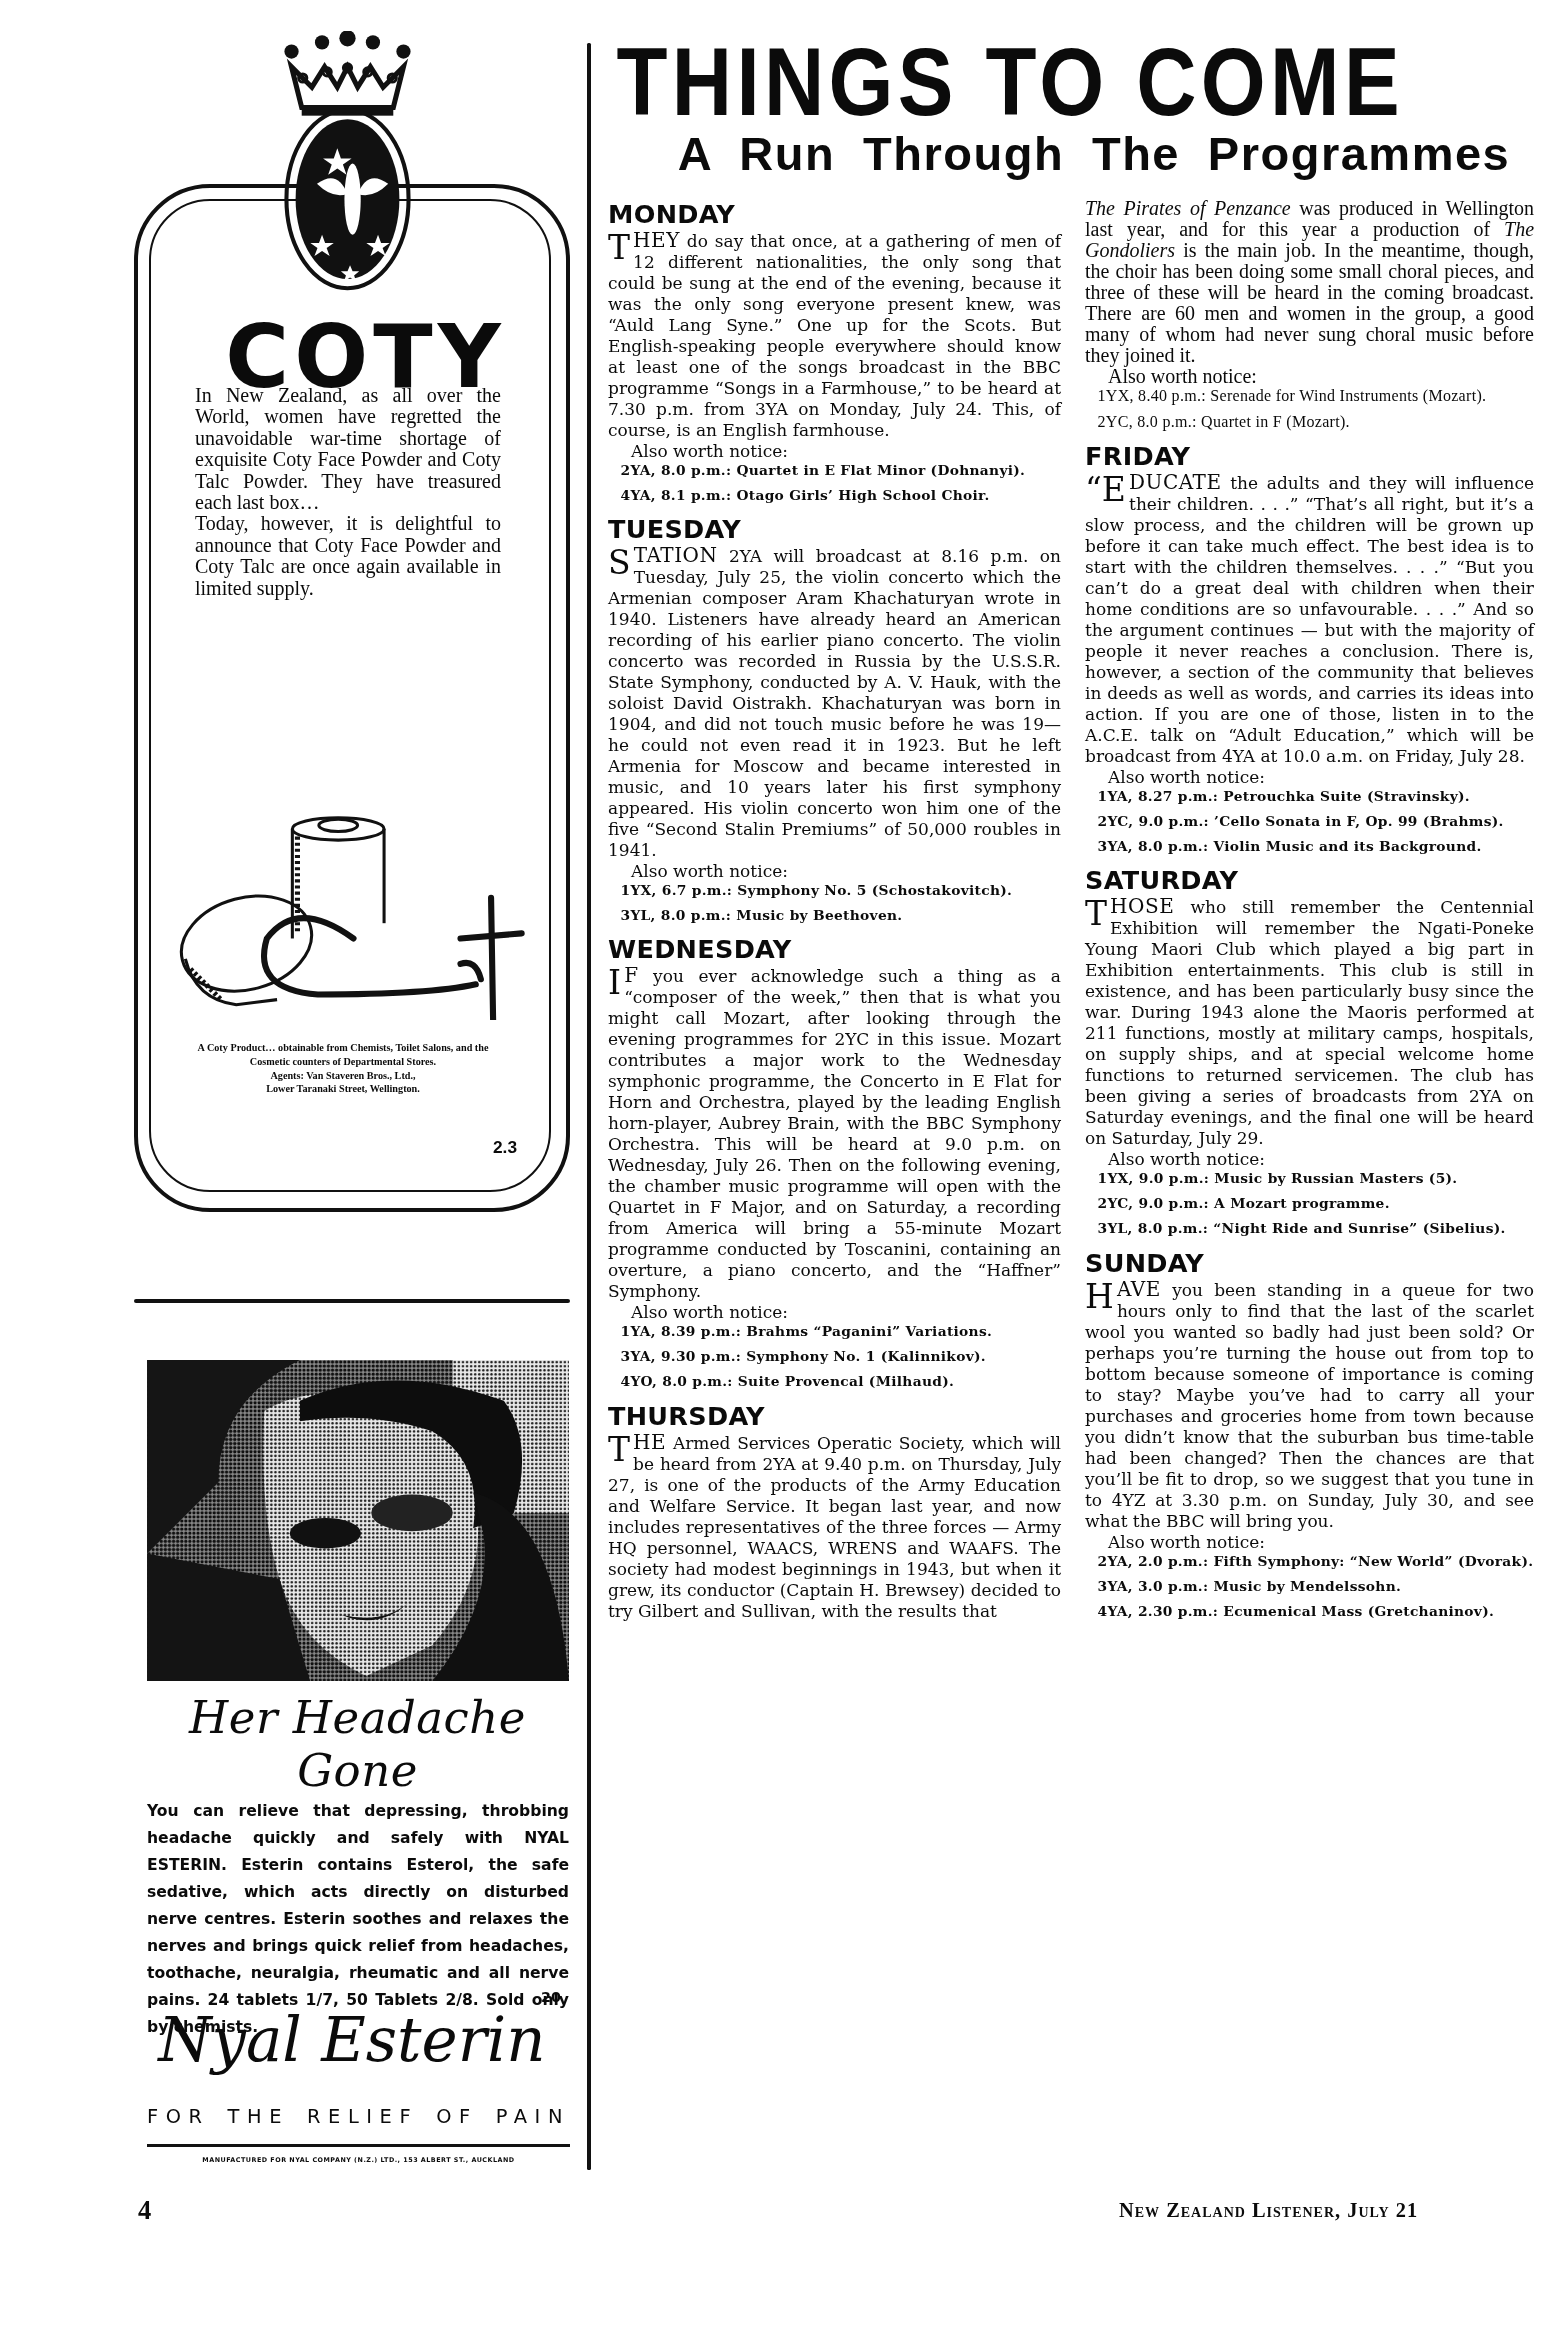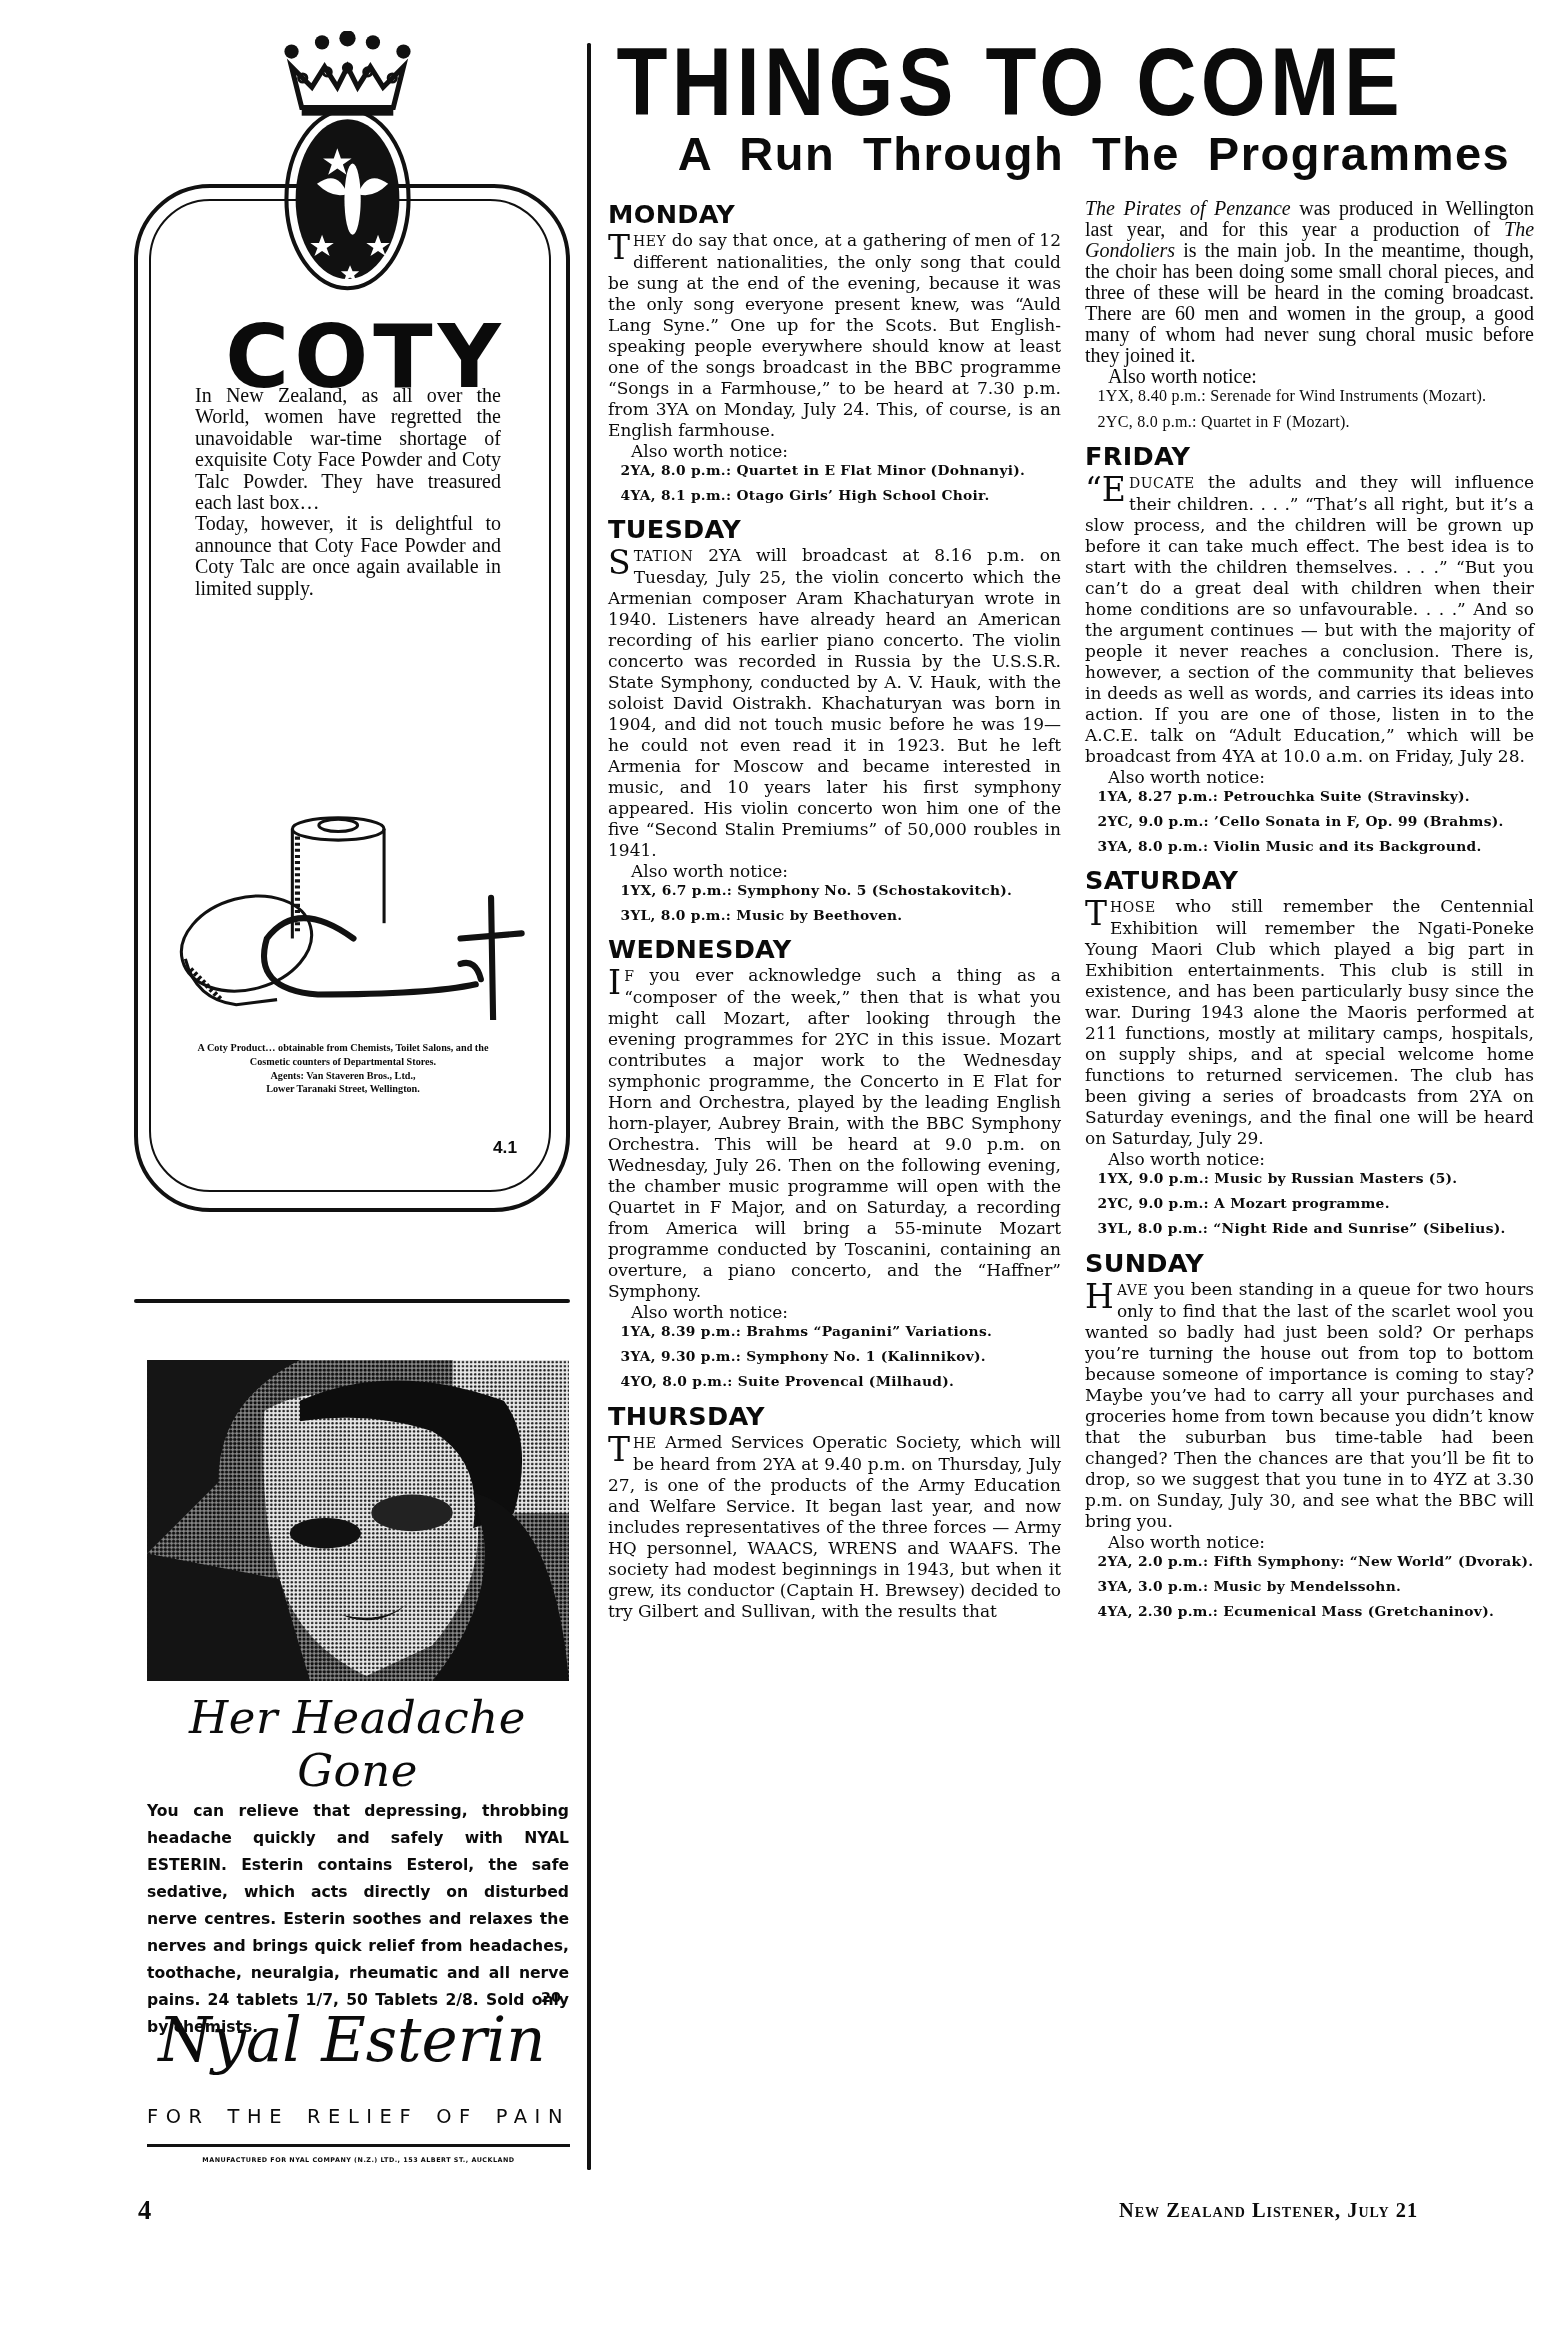--- a/index.html
+++ b/index.html
@@ -84,21 +84,21 @@
     hyphens: manual;
   }
   #colA { left: 608px; top: 198px; width: 453px; }
   #colB { left: 1085px; top: 198px; width: 449px; }
   .day {
     font-family: "DejaVu Sans", sans-serif; font-weight: bold; font-size: 25.5px; line-height: 32px; margin: 0;
     letter-spacing: 0.3px;
   }
   .lead { margin: 0; }
   .lead .cap { font-size: 33px; line-height: 0; float: left; margin: 4.1px 3.1px 0 0; line-height: 28.6px; }
-  .lead .capword { font-size: 14px; letter-spacing: 0.5px; }
+  .lead .capword { font-size: 20px; letter-spacing: 0.5px; }
   .also { margin: 0 0 0 23px; }
   .notice { margin: 0; padding-left: 38px; text-indent: -25.5px; font-size: 13.8px; line-height: 16px; font-weight: bold; letter-spacing: 0.3px; }
   .notice + .notice { margin-top: 9px; }
   .section { margin-bottom: 10.2px; }
   i.t { font-style: italic; }
   #colB .cont { font-family: "Liberation Serif", serif; font-size: 20px; line-height: 21px; }
   #colB .cont-notice { font-family: "Liberation Serif", serif; font-size: 16px; line-height: 17px; font-weight: normal; }
 
   
   #page-number { left: 138px; top: 2195px; font-family: "Liberation Serif", serif; font-weight: bold; font-size: 26.5px; }
@@ -163,21 +163,21 @@
       <path d="M560 310 Q590 300 600 340"></path>
       <path d="M620 180 L625 480"></path>
       <path d="M560 260 L680 250"></path>
     </g>
   </svg>
   <div class="footer">
     <div>A Coty Product… obtainable from Chemists, Toilet Salons, and the Cosmetic counters of Departmental Stores.</div>
     <div>Agents: Van Staveren Bros., Ltd.,</div>
     <div>Lower Taranaki Street, Wellington.</div>
   </div>
-  <div class="code">4.1</div>
+  <div class="code">2.3</div>
 </div>
 
 <div id="hsep" class="abs"></div>
 
 <div id="nyal" class="abs">
   <div class="photo">
     <svg width="422" height="321" viewBox="0 0 828 630">
       <defs>
         <pattern id="dots" width="8" height="8" patternUnits="userSpaceOnUse">
           <rect width="8" height="8" fill="#e8e8e8"></rect>

